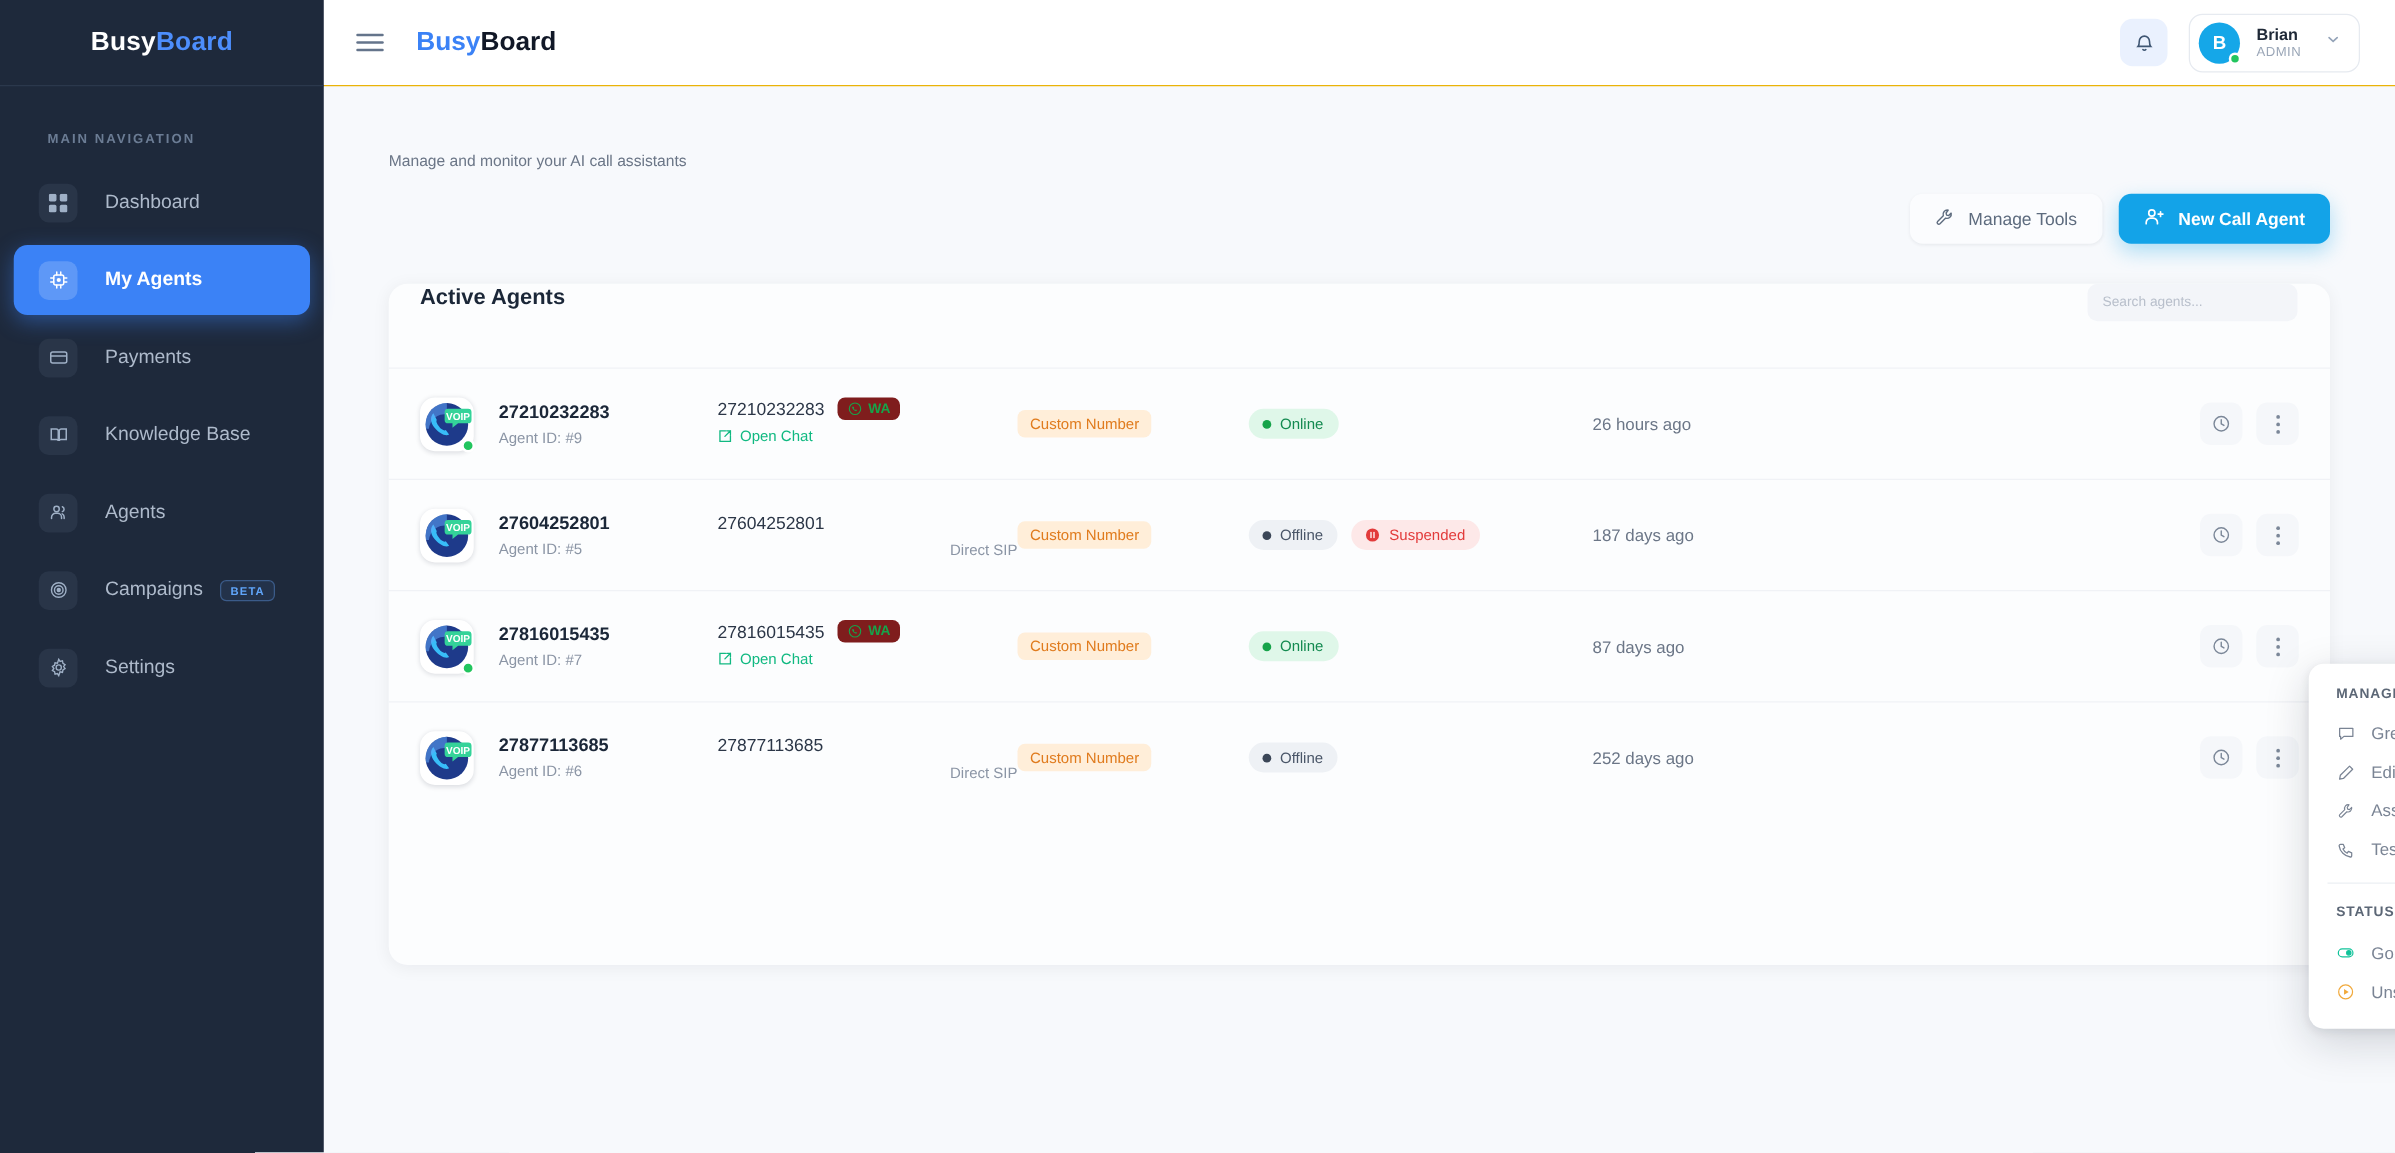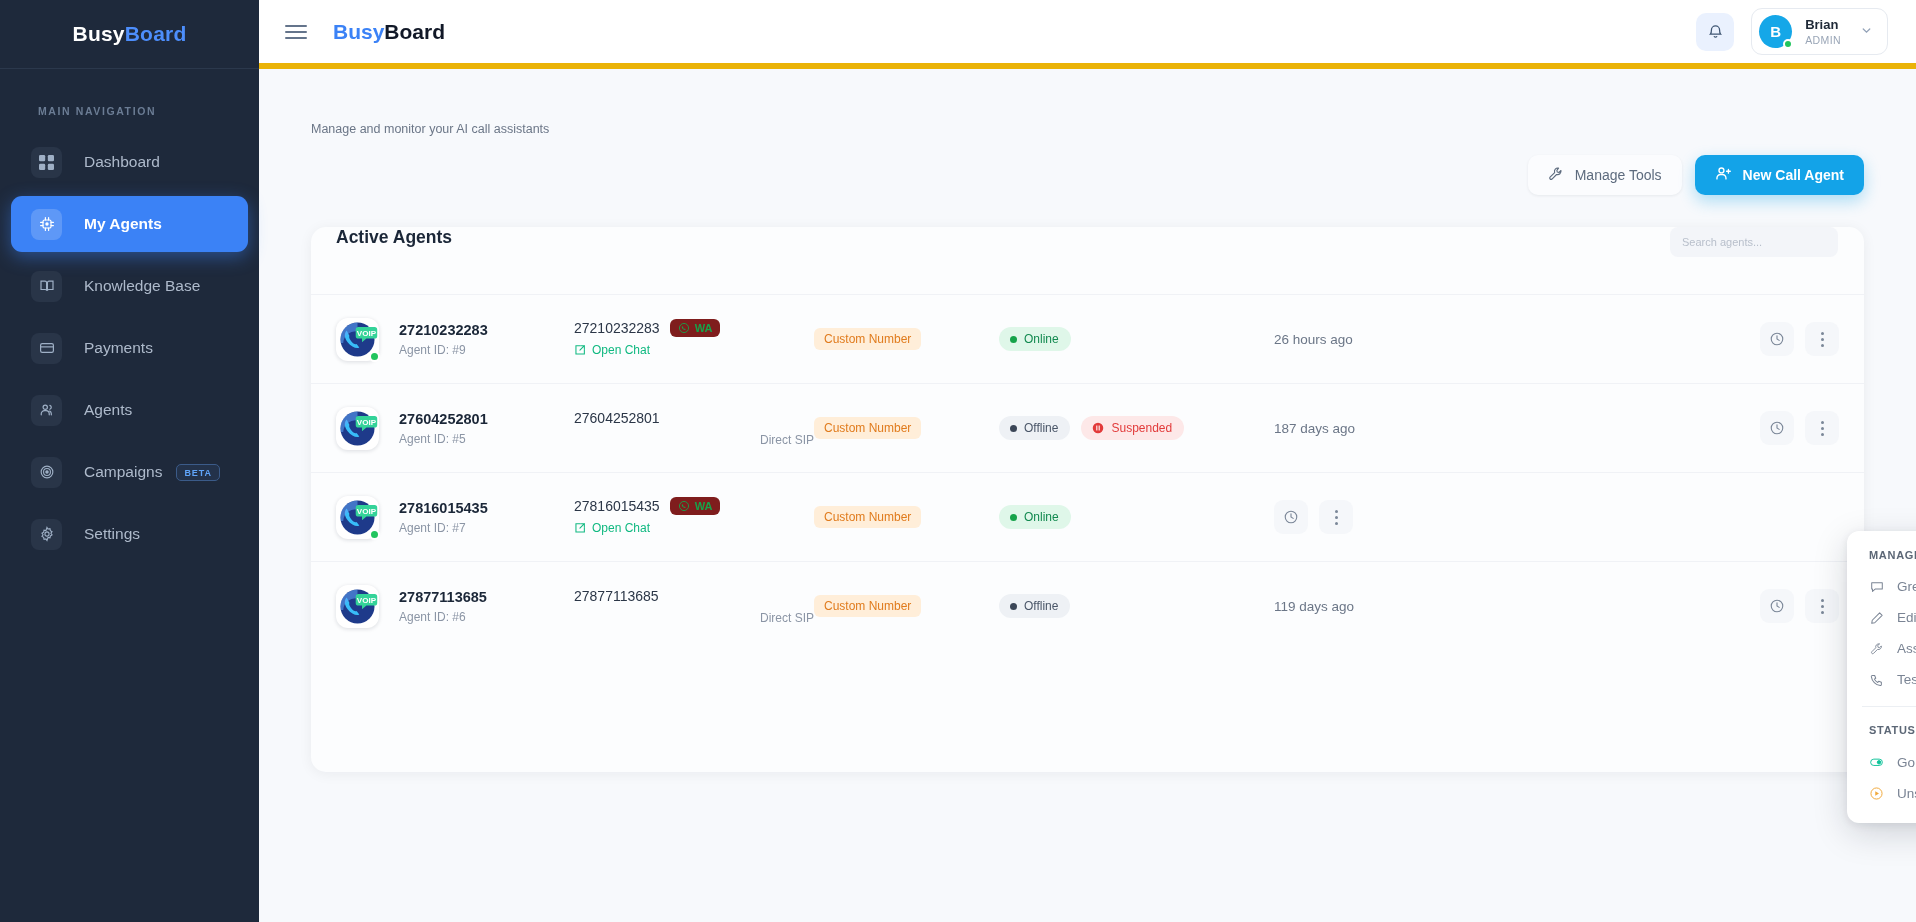--- a/index.html
+++ b/index.html
@@ -54,21 +54,21 @@
   .beta-badge {
     margin-left: 14px; font-size: 9px; font-weight: 700; letter-spacing: .9px;
     color: #60a5fa; border: 1px solid #3b5b89; border-radius: 5px;
     padding: 3px 7px 2px; background: #23324a;
   }
 
   
   .main { flex: 1; height: 922px; display: flex; flex-direction: column; background: #f7f9fc; }
   .topbar {
     height: 69px; flex: 0 0 69px; background: #fff;
-    border-bottom: 6px solid #eab308;
+    border-bottom: 1px solid #eab308;
     display: flex; align-items: center; padding: 0 28px 0 26px;
   }
   .hamburger { width: 22px; display: flex; flex-direction: column; gap: 4px; cursor: pointer; }
   .hamburger i { display: block; height: 2px; background: #64748b; border-radius: 2px; }
   .top-brand { margin-left: 26px; font-size: 21px; font-weight: bold; }
   .top-brand .b1 { color: #3b82f6; }
   .top-brand .b2 { color: #111827; }
   .top-right { margin-left: auto; display: flex; align-items: center; gap: 17px; }
   .bell {
     width: 38px; height: 38px; border-radius: 10px; background: #eaf1fe;
@@ -233,35 +233,35 @@
             <circle cx="10" cy="10" r="2.1" fill="currentColor" stroke="none"></circle>
             <path d="M8 2v3M12 2v3M8 15v3M12 15v3M2 8h3M2 12h3M15 8h3M15 12h3" stroke-linecap="round"></path>
           </svg>
       </span>
       <span class="lbl">My Agents</span>
     </div>
 
     <div class="sb-item">
       <span class="sb-ico">
         <svg width="16" height="16" viewBox="0 0 20 20" fill="none" stroke="currentColor" stroke-width="1.5">
+            <rect x="2" y="4.5" width="16" height="11" rx="2"></rect>
+            <path d="M2 8.6h16"></path>
+          </svg>
+      </span>
+      <span class="lbl">Payments</span>
+    </div>
+
+    <div class="sb-item">
+      <span class="sb-ico">
+        <svg width="16" height="16" viewBox="0 0 20 20" fill="none" stroke="currentColor" stroke-width="1.5">
             <path d="M2.5 4h5a2 2 0 012 2v10a1.6 1.6 0 00-1.6-1.6H2.5z"></path>
             <path d="M17.5 4h-5a2 2 0 00-2 2v10a1.6 1.6 0 011.6-1.6h5.4z"></path>
           </svg>
       </span>
       <span class="lbl">Knowledge Base</span>
-    </div>
-
-    <div class="sb-item">
-      <span class="sb-ico">
-        <svg width="16" height="16" viewBox="0 0 20 20" fill="none" stroke="currentColor" stroke-width="1.5">
-            <rect x="2" y="4.5" width="16" height="11" rx="2"></rect>
-            <path d="M2 8.6h16"></path>
-          </svg>
-      </span>
-      <span class="lbl">Payments</span>
     </div>
 
     <div class="sb-item">
       <span class="sb-ico">
         <svg width="16" height="16" viewBox="0 0 20 20" fill="none" stroke="currentColor" stroke-width="1.5" stroke-linecap="round">
             <circle cx="7.8" cy="6.5" r="2.7"></circle>
             <path d="M2.8 16v-1.2a4 4 0 014-4h2a4 4 0 014 4V16"></path>
             <path d="M13.6 4.2a2.6 2.6 0 010 4.9M15.4 16v-1.4a3.6 3.6 0 00-2-3.2"></path>
           </svg>
       </span>
@@ -508,20 +508,21 @@
                   </svg>
                   <span>Open Chat</span>
                 </div></div>
               <div class="c-type"><span class="pill-amber">Custom Number</span></div>
               <div class="c-status">
                 <span class="pill pill-online">
                   <span class="dot"></span>
                   <span>Online</span>
                 </span>
               </div>
+              <div class="c-time">87 days ago</div>
               <div class="c-actions">
                 <button class="ico-btn">
                   <svg width="16" height="16" viewBox="0 0 20 20" fill="none" stroke="currentColor" stroke-width="1.4" stroke-linecap="round">
                     <circle cx="10" cy="10" r="7.2"></circle>
                     <path d="M10 5.9V10l2.7 1.7"></path>
                   </svg>
                 </button>
                 <button class="ico-btn">
                   <span class="dots">
                     <i></i>
@@ -554,21 +555,21 @@
                 </div>
                 <div class="n-sub">Direct SIP</div>
               </div>
               <div class="c-type"><span class="pill-amber">Custom Number</span></div>
               <div class="c-status">
                 <span class="pill pill-offline">
                   <span class="dot"></span>
                   <span>Offline</span>
                 </span>
               </div>
-              <div class="c-time">119 days ago</div>
+              <div class="c-time">252 days ago</div>
               <div class="c-actions">
                 <button class="ico-btn">
                   <svg width="16" height="16" viewBox="0 0 20 20" fill="none" stroke="currentColor" stroke-width="1.4" stroke-linecap="round">
                     <circle cx="10" cy="10" r="7.2"></circle>
                     <path d="M10 5.9V10l2.7 1.7"></path>
                   </svg>
                 </button>
                 <button class="ico-btn">
                   <span class="dots">
                     <i></i>

